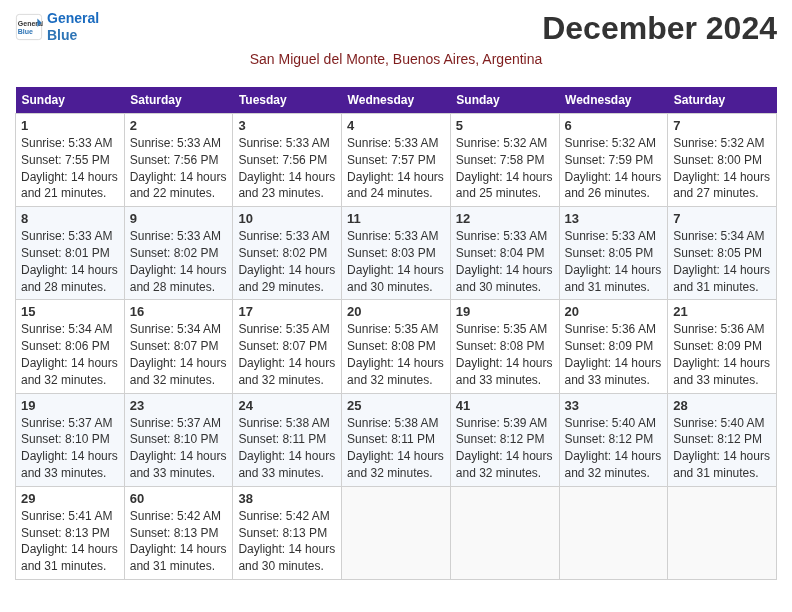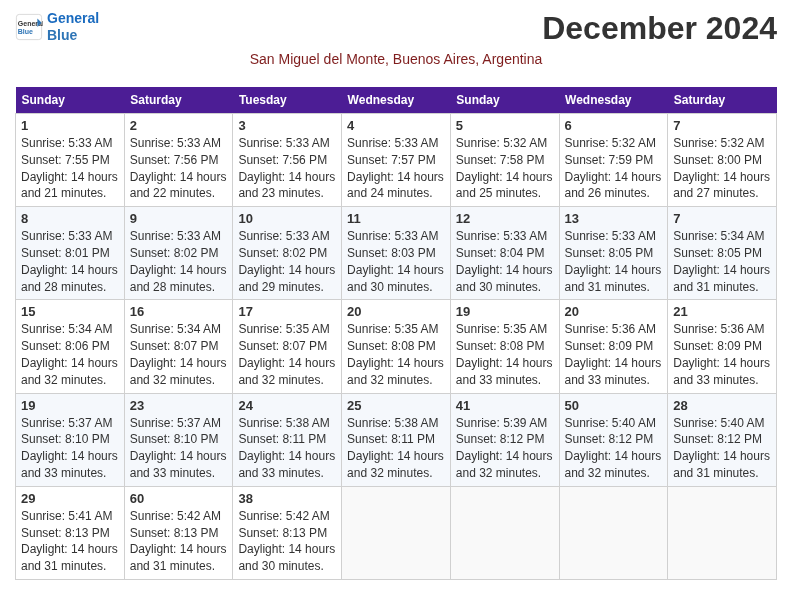--- a/index.html
+++ b/index.html
@@ -304,21 +304,21 @@
 and 32 minutes.</div>
         </td>
         <td>
           <span class="day-number">41</span>
           <div class="day-info" style="white-space: pre-line;">Sunrise: 5:39 AM
 Sunset: 8:12 PM
 Daylight: 14 hours
 and 32 minutes.</div>
         </td>
         <td>
-          <span class="day-number">50</span>
+          <span class="day-number">33</span>
           <div class="day-info" style="white-space: pre-line;">Sunrise: 5:40 AM
 Sunset: 8:12 PM
 Daylight: 14 hours
 and 32 minutes.</div>
         </td>
         <td>
           <span class="day-number">28</span>
           <div class="day-info" style="white-space: pre-line;">Sunrise: 5:40 AM
 Sunset: 8:12 PM
 Daylight: 14 hours

